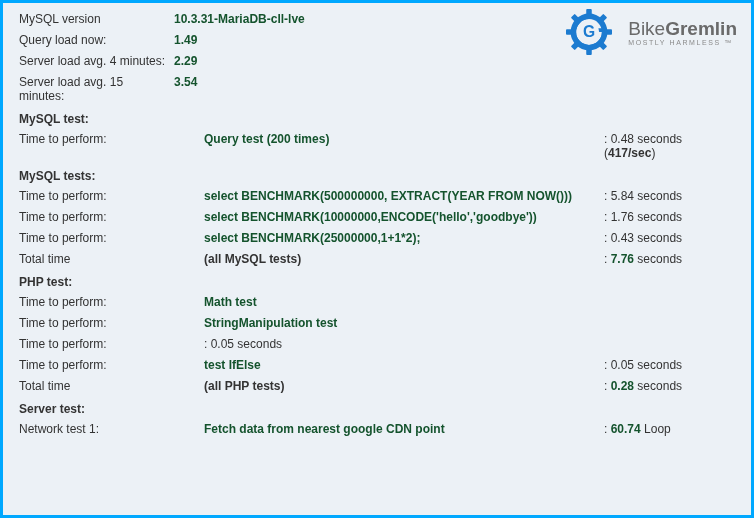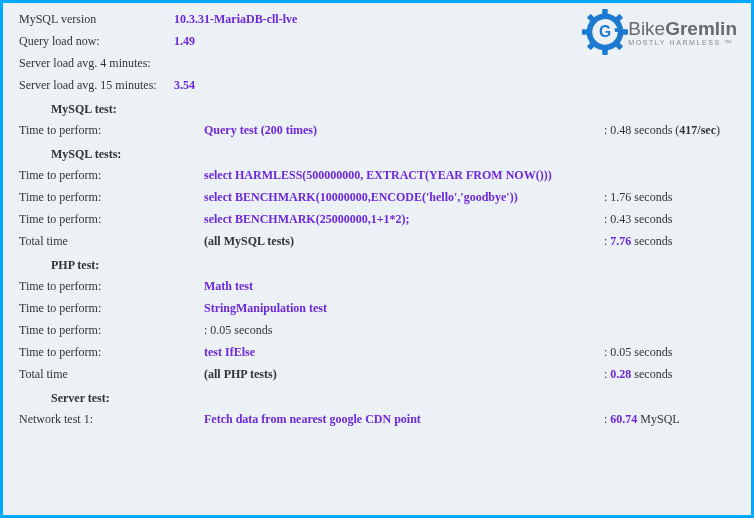--- a/index.html
+++ b/index.html
@@ -13,21 +13,20 @@
     border: 3px solid #00a8ff;
     box-sizing: border-box;
     font-family: Verdana, Geneva, sans-serif;
     font-size: 12px;
     color: #333;
     position: relative;
     overflow: hidden;
   }
   .content {
     padding: 6px 22px 8px 16px;
-    font-family: Liberation Serif, serif;
   }
   .row {
     display: flex;
     align-items: flex-start;
     padding: 3px 0 4px 0;
   }
   .col-l {
     width: 155px;
     flex: 0 0 155px;
     padding-right: 6px;
@@ -36,39 +35,38 @@
   }
   .col-m {
     flex: 0 0 430px;
     padding-right: 6px;
     box-sizing: border-box;
   }
   .col-r {
     flex: 1;
     white-space: normal;
   }
-  .blue { color: #6d28d9; }
+  .blue { color: #14532d; }
   .bold { font-weight: bold; }
   .heading {
     font-weight: bold;
     color: #333;
     padding: 5px 0 3px 0;
     font-size: 12px;
-    margin-left: 32px;
   }
   .brand {
     position: absolute;
     top: 6px;
     right: 14px;
     display: flex;
     align-items: center;
   }
   .brand svg { display: block; }
   .brand-text {
-    margin-left: 0;
+    margin-left: 16px;
     line-height: 1;
   }
   .brand-name {
     font-family: Arial, sans-serif;
     font-size: 19px;
     color: #6a6a6a;
   }
   .brand-name .grem { font-weight: 600; }
   .brand-tag {
     font-family: Arial, sans-serif;
@@ -118,40 +116,42 @@
   <div class="row">
     <div class="col-l">MySQL version</div>
     <div class="col-m blue bold">10.3.31-MariaDB-cll-lve</div>
   </div>
   <div class="row">
     <div class="col-l">Query load now:</div>
     <div class="col-m blue bold">1.49</div>
   </div>
   <div class="row">
     <div class="col-l">Server load avg. 4 minutes:</div>
+    <div class="col-m blue bold">2.29</div>
   </div>
   <div class="row">
     <div class="col-l">Server load avg. 15 minutes:</div>
     <div class="col-m blue bold">3.54</div>
   </div>
 
   <div class="heading">MySQL test:</div>
   <div class="row">
     <div class="col-l" style="flex-basis:185px;width:185px">Time to perform:</div>
     <div class="col-m blue bold" style="flex-basis:400px">Query test (200 times)</div>
     <div class="col-r">
       <span>: 0.48 seconds (</span><span class="bold">417/sec</span><span>)</span>
     </div>
   </div>
 
   <div class="heading">MySQL tests:</div>
 
   <div class="row">
     <div class="col-l" style="flex-basis:185px;width:185px">Time to perform:</div>
-    <div class="col-m blue bold" style="flex-basis:400px">select HARMLESS(500000000, EXTRACT(YEAR FROM NOW()))</div>
+    <div class="col-m blue bold" style="flex-basis:400px">select BENCHMARK(500000000, EXTRACT(YEAR FROM NOW()))</div>
+    <div class="col-r">: 5.84 seconds</div>
   </div>
   <div class="row">
     <div class="col-l" style="flex-basis:185px;width:185px">Time to perform:</div>
     <div class="col-m blue bold" style="flex-basis:400px">select BENCHMARK(10000000,ENCODE('hello','goodbye'))</div>
     <div class="col-r">: 1.76 seconds</div>
   </div>
   <div class="row">
     <div class="col-l" style="flex-basis:185px;width:185px">Time to perform:</div>
     <div class="col-m blue bold" style="flex-basis:400px">select BENCHMARK(25000000,1+1*2);</div>
     <div class="col-r">: 0.43 seconds</div>
@@ -189,17 +189,17 @@
     <div class="col-r">
       <span>: </span><span class="bold blue">0.28</span><span> seconds</span>
     </div>
   </div>
 
   <div class="heading">Server test:</div>
   <div class="row">
     <div class="col-l" style="flex-basis:185px;width:185px">Network test 1:</div>
     <div class="col-m blue bold" style="flex-basis:400px">Fetch data from nearest google CDN point</div>
     <div class="col-r">
-      <span>: </span><span class="bold blue">60.74</span><span> MySQL</span>
+      <span>: </span><span class="bold blue">60.74</span><span> Loop</span>
     </div>
   </div>
 
 </div>
 
 </body></html>

